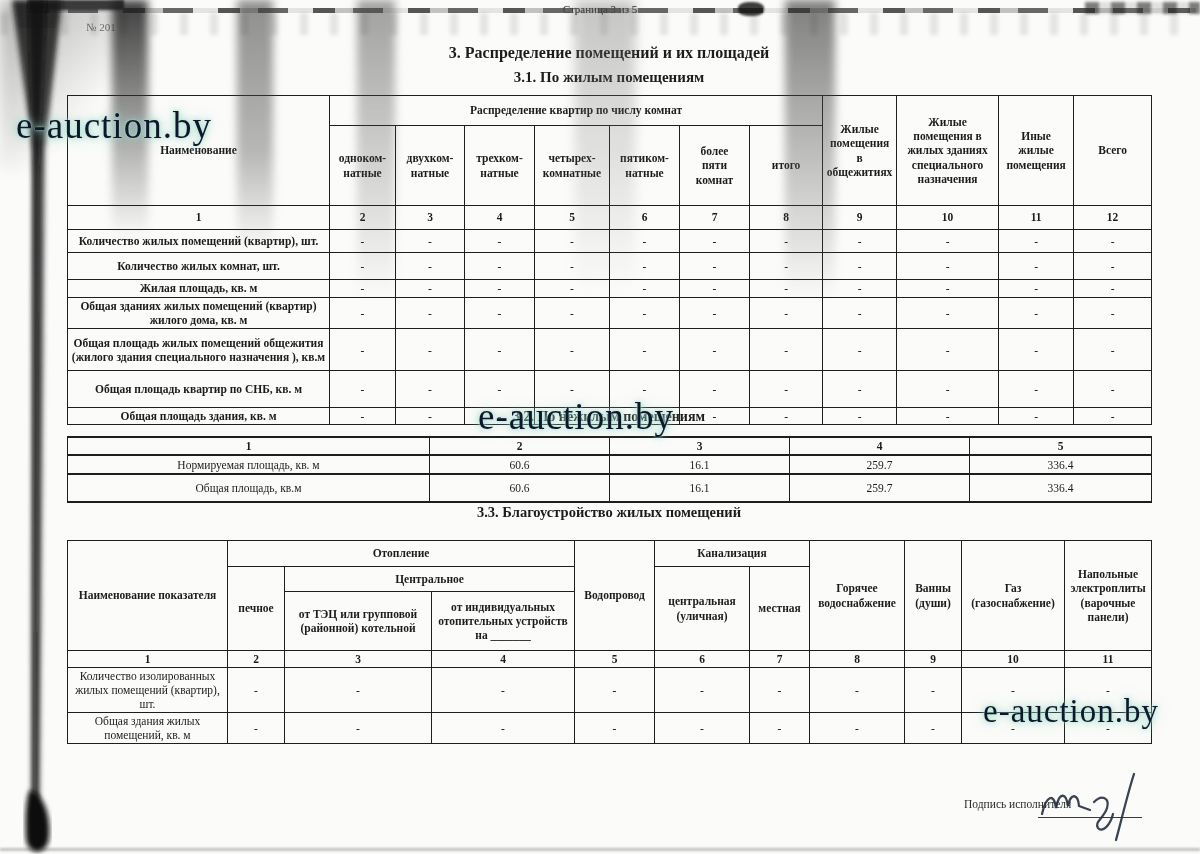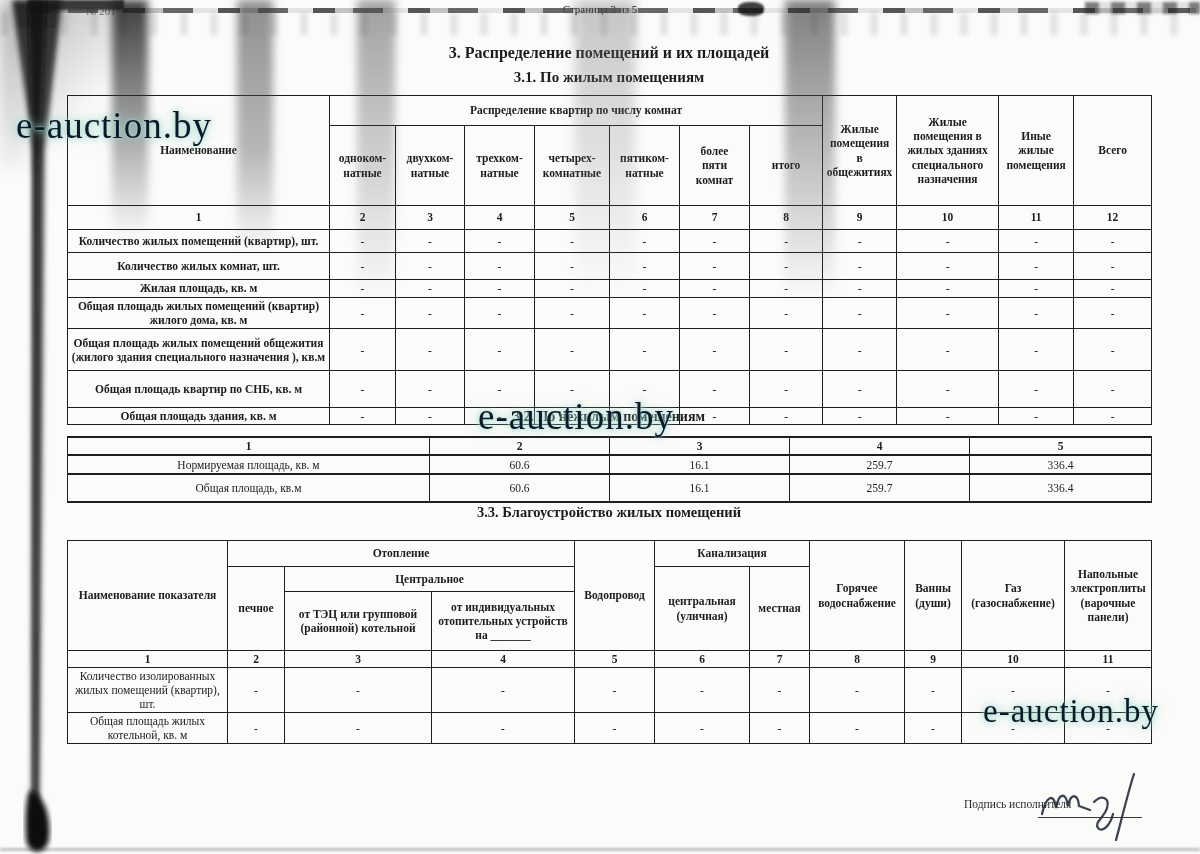--- a/index.html
+++ b/index.html
@@ -8,21 +8,21 @@
   .abs{position:absolute;}
   
   .doc-title{left:67px;width:1084px;top:44px;text-align:center;font-weight:bold;font-size:16px;z-index:2;}
   .sec-title{left:67px;width:1084px;text-align:center;font-weight:bold;z-index:2;}
   .t31-title{top:69px;font-size:15px;}
   .t32-title{top:409px;font-size:14px;}
   .t33-title{top:504px;font-size:14.5px;}
   
   .scan-note{left:0;width:1200px;top:3px;text-align:center;font-size:11px;color:#3e3e3e;z-index:6;
              text-shadow:0 0 1px #777;}
-  .corner-note{left:86px;top:5px;font-size:11px;color:#2c2c2c;opacity:.65;z-index:6;filter:blur(.4px);}
+  .corner-note{left:86px;top:21px;font-size:11px;color:#2c2c2c;opacity:.65;z-index:6;filter:blur(.4px);}
   
   table{border-collapse:collapse;table-layout:fixed;z-index:2;position:absolute;left:67px;
         font-size:11.5px;line-height:1.22;background:transparent;}
   td{border:1.4px solid #1e1e1e;text-align:center;vertical-align:middle;padding:1px 3px;
      overflow:hidden;}
   .t31{top:95px;width:1084px;}
   .t32{top:436px;width:1084px;}
   .t32 td{border-top-width:2.2px;border-bottom-width:2.2px;}
   .t33{top:540px;width:1084px;}
   .hdr{font-weight:bold;}
@@ -188,21 +188,21 @@
         <td>-</td>
         <td>-</td>
         <td>-</td>
         <td>-</td>
         <td>-</td>
         <td>-</td>
         <td>-</td>
         <td>-</td>
   </tr>
   <tr style="height:30px">
-    <td class="rowlabel">Общая площадь жилых помещений (квартир) жилого дома, кв. м</td>
+    <td class="rowlabel">Общая зданиях жилых помещений (квартир) жилого дома, кв. м</td>
     <td>-</td>
         <td>-</td>
         <td>-</td>
         <td>-</td>
         <td>-</td>
         <td>-</td>
         <td>-</td>
         <td>-</td>
         <td>-</td>
         <td>-</td>
@@ -343,21 +343,21 @@
         <td>-</td>
         <td>-</td>
         <td>-</td>
         <td>-</td>
         <td>-</td>
         <td>-</td>
         <td>-</td>
         <td>-</td>
   </tr>
   <tr style="height:30px">
-    <td class="plain">Общая площадь жилых котельной, кв. м</td>
+    <td class="plain">Общая здания жилых помещений, кв. м</td>
     <td>-</td>
         <td>-</td>
         <td>-</td>
         <td>-</td>
         <td>-</td>
         <td>-</td>
         <td>-</td>
         <td>-</td>
         <td>-</td>
         <td>-</td>

